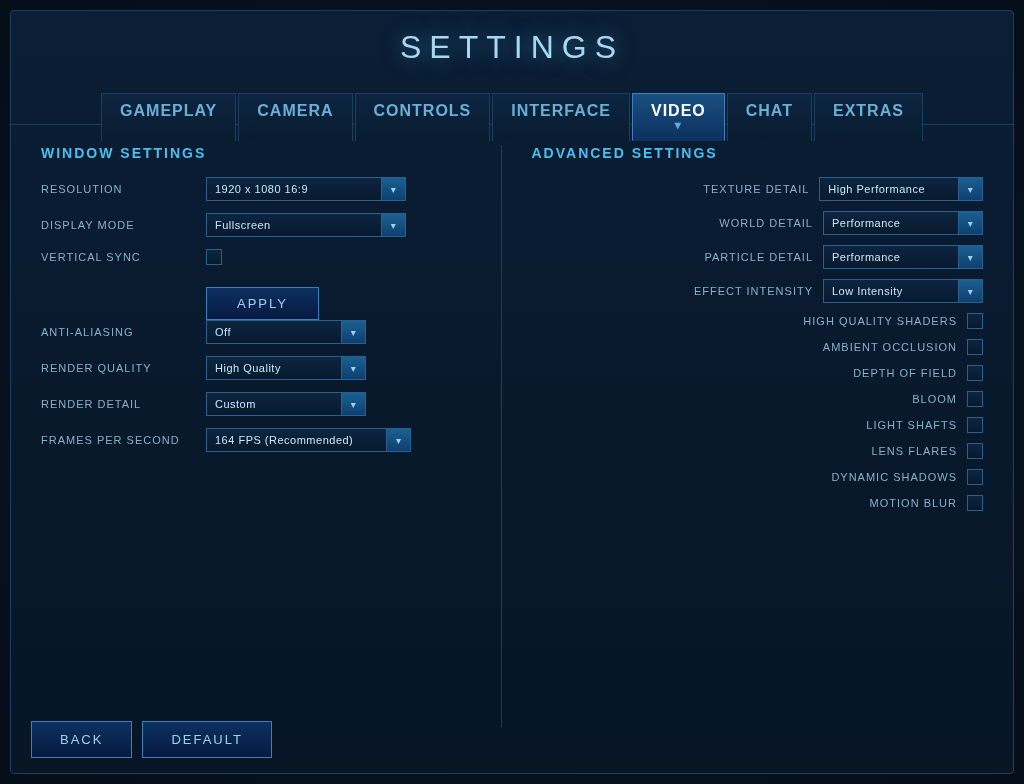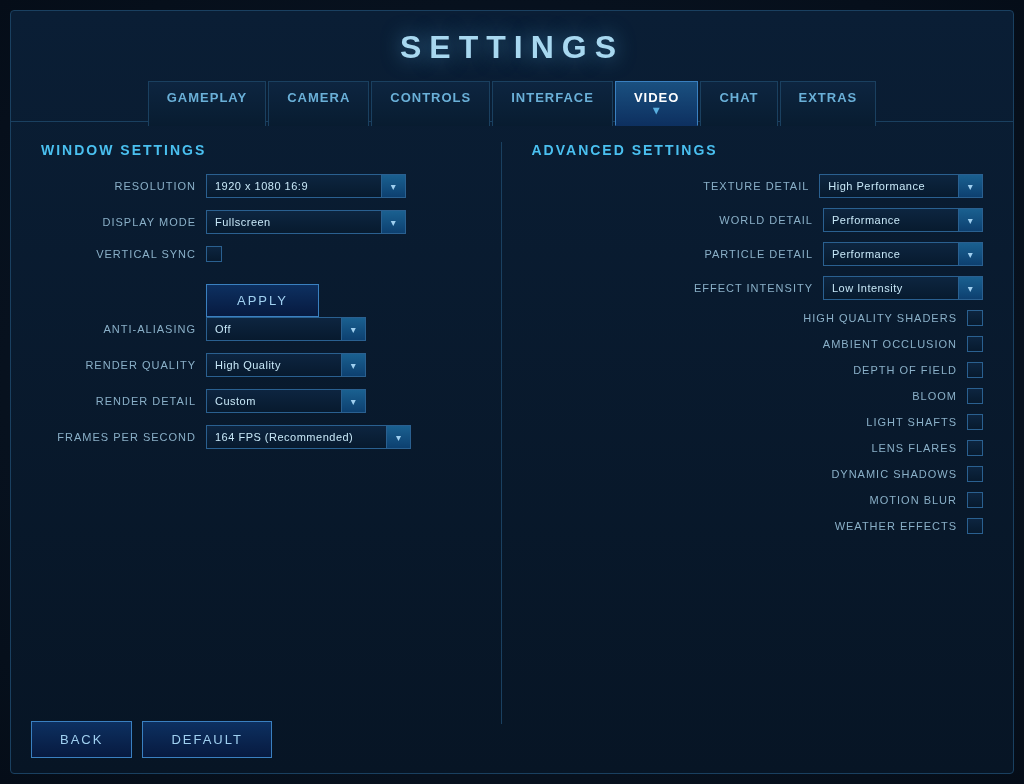--- a/index.html
+++ b/index.html
@@ -25,48 +25,48 @@
       background: linear-gradient(180deg, #0a1e35 0%, #071525 100%);
       border: 1px solid #1a4060;
       border-radius: 4px;
     }
 
     
     .title {
       text-align: center;
       padding: 18px 0 10px;
       font-size: 32px;
-      font-weight: bold;
+      font-weight: normal;
       letter-spacing: 8px;
       color: #a8d8f0;
       text-shadow: 0 0 20px rgba(100,200,255,0.5);
     }
 
     
     .tabs {
       display: flex;
       justify-content: center;
       gap: 2px;
       padding: 0 20px 0;
       border-bottom: 1px solid #1a4060;
       padding-bottom: 0;
     }
 
     .tab {
       padding: 8px 18px;
-      font-size: 13px;
+      font-size: 16px;
       font-weight: bold;
       letter-spacing: 1px;
       color: #6ab0d8;
       border: 1px solid #1a4060;
       border-bottom: none;
       background: linear-gradient(180deg, #0d2540 0%, #081c30 100%);
       cursor: pointer;
       position: relative;
-      top: 5px;
+      top: 17px;
     }
 
     .tab.active {
       color: #fff;
       background: linear-gradient(180deg, #1a5080 0%, #0d3060 100%);
       border-color: #3a80c0;
       border-bottom: 1px solid #0d3060;
     }
 
     .tab.active::after {
@@ -111,21 +111,21 @@
       display: flex;
       align-items: center;
       margin-bottom: 12px;
       gap: 10px;
     }
 
     .setting-label {
       font-size: 11px;
       letter-spacing: 1px;
       color: #8ab0c8;
-      text-align: right;
+      text-align: left;
       min-width: 155px;
     }
 
     
     .dropdown {
       display: flex;
       align-items: center;
       background: linear-gradient(180deg, #0d2540 0%, #071a2e 100%);
       border: 1px solid #2a6090;
       color: #c8e8f8;
@@ -376,24 +376,20 @@
       <div class="adv-row">
         <div class="adv-label">DYNAMIC SHADOWS</div>
         <div class="checkbox"></div>
       </div>
 
       <div class="adv-row">
         <div class="adv-label">MOTION BLUR</div>
         <div class="checkbox"></div>
       </div>
 
-      <div class="adv-row">
-        <div class="adv-label">WEATHER EFFECTS</div>
-        <div class="checkbox"></div>
-      </div>
 
     </div>
   </div>
 
   <div class="bottom-bar">
     <button class="bottom-btn">BACK</button>
     <button class="bottom-btn">DEFAULT</button>
   </div>
 
 </div>

